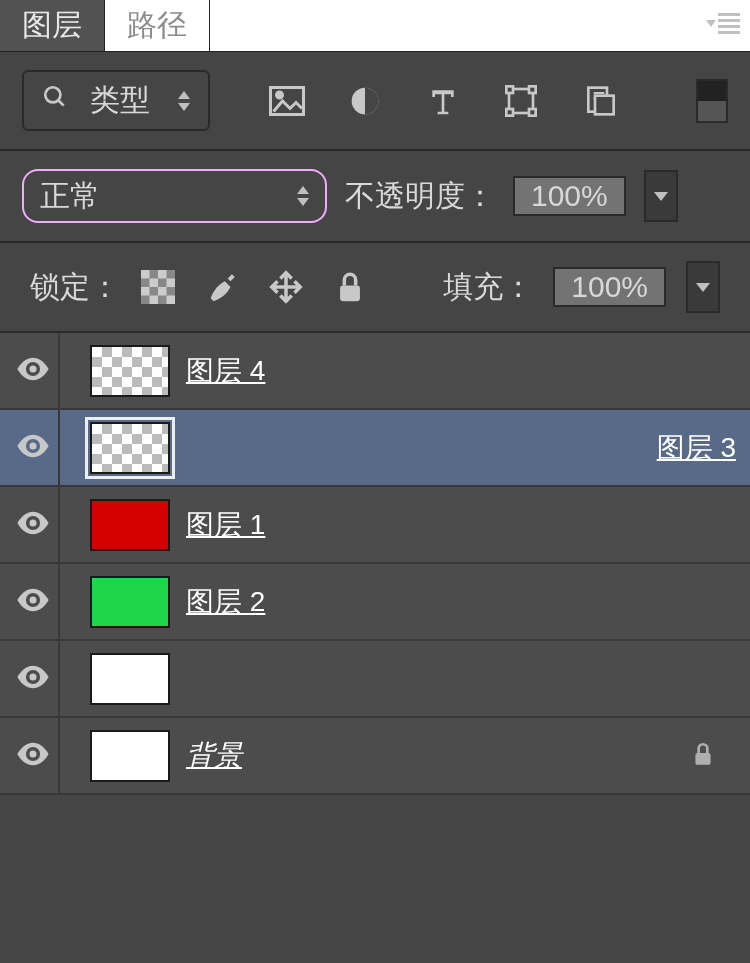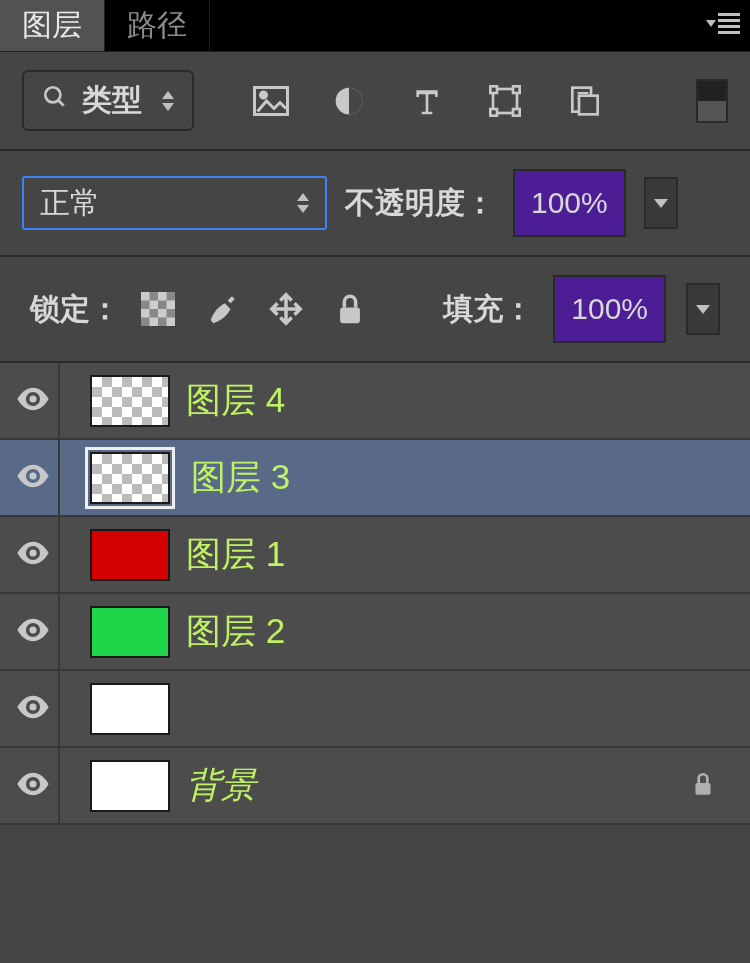--- a/index.html
+++ b/index.html
@@ -10,21 +10,21 @@
     font-family: "Microsoft YaHei", "SimSun", sans-serif;
     color: #d8d8d8;
     overflow: hidden;
   }
 
   
   .tabs {
     display: flex;
     align-items: stretch;
     height: 52px;
-    background: #000000;
+    background: #ffffff;
     border-bottom: 1px solid #222;
     position: relative;
   }
   .tab {
     padding: 0 22px;
     font-size: 30px;
     display: flex;
     align-items: center;
     color: #8c8c8c;
     border-right: 1px solid #222;
@@ -61,27 +61,26 @@
   .row {
     display: flex;
     align-items: center;
     padding: 18px 22px;
     border-bottom: 2px solid #2a2a2a;
     gap: 28px;
   }
   .filter-kind {
     display: flex;
     align-items: center;
-    gap: 14px;
+    gap: 22px;
     border: 2px solid #2a2a2a;
     border-radius: 6px;
     padding: 8px 18px;
     font-size: 30px;
     background: #454545;
-    font-weight: bold;
   }
   .filter-kind .search-icon {
     font-size: 26px;
   }
   .filter-kind .updown {
     display: flex;
     flex-direction: column;
     gap: 4px;
     margin-left: 6px;
   }
@@ -123,22 +122,22 @@
     display: flex;
     align-items: center;
     padding: 18px 22px;
     border-bottom: 2px solid #2a2a2a;
     gap: 18px;
     font-size: 30px;
   }
   .blend-select {
     flex: 0 0 305px;
     height: 54px;
-    border: 2px solid #3b82f6;
-    border-radius: 3px;
+    border: 2px solid #f0abfc;
+    border-radius: 16px;
     display: flex;
     align-items: center;
     padding: 0 16px;
     position: relative;
     cursor: pointer;
   }
   .blend-select .updown {
     position: absolute;
     right: 16px;
     display: flex;
@@ -150,25 +149,25 @@
     border-bottom: 8px solid #c0c0c0;
     border-left: 6px solid transparent;
     border-right: 6px solid transparent;
   }
   .blend-select .updown .down {
     width: 0; height: 0;
     border-top: 8px solid #c0c0c0;
     border-left: 6px solid transparent;
     border-right: 6px solid transparent;
   }
-  .label { white-space: nowrap; font-weight: bold; }
+  .label { white-space: nowrap; }
   .value-box {
-    height: 68px;
+    height: 40px;
     border: 2px solid #2a2a2a;
-    background: #4c1d95;
+    background: #737373;
     padding: 0 16px;
     display: flex;
     align-items: center;
     min-width: 110px;
     justify-content: center;
   }
   .value-btn {
     width: 34px; height: 52px;
     border: 2px solid #2a2a2a;
     background: #3a3a3a;
@@ -213,20 +212,21 @@
     display: flex;
     align-items: center;
     padding: 0 14px 0 8px;
     gap: 16px;
     border-bottom: 2px solid #383838;
     background: #4c4c4c;
     cursor: pointer;
   }
   .layer.selected {
     background: #586a87;
+    text-align: right;
   }
   .vis {
     width: 52px;
     display: flex; justify-content: center;
     border-right: 2px solid #383838;
     height: 100%;
     align-items: center;
     cursor: pointer;
   }
   .vis svg { width: 34px; height: 24px; }
@@ -252,23 +252,24 @@
     margin-left: 9px;
   }
   .thumb-wrap.selected-thumb::before {
     content: "";
     position: absolute;
     inset: 0;
     border: 3px solid #eee;
     pointer-events: none;
   }
   .layer-name {
-    font-size: 35px;
-    color: #bef264;
+    font-size: 28px;
+    color: #ffffff;
     flex: 1;
+    text-decoration: underline;
   }
   .layer-name.italic { font-style: italic; }
   .lock-indicator {
     margin-left: auto;
     margin-right: 20px;
     opacity: .8;
   }
   .lock-indicator svg { width: 26px; height: 30px; }
 </style>
 </head>

